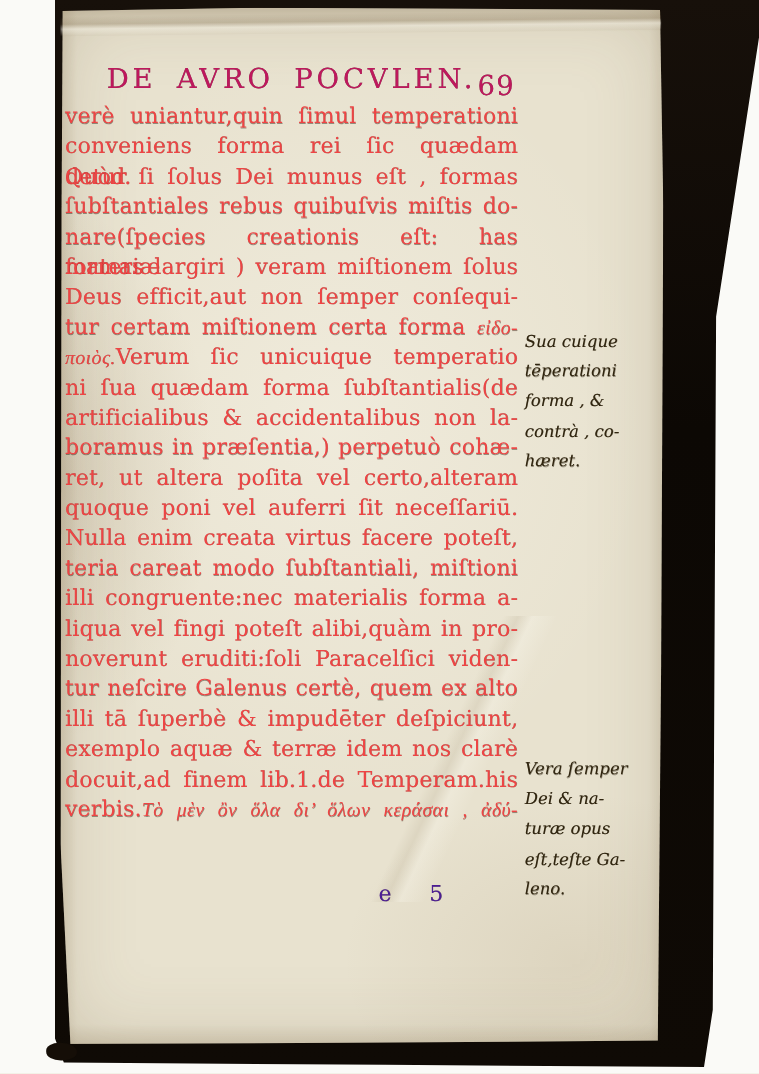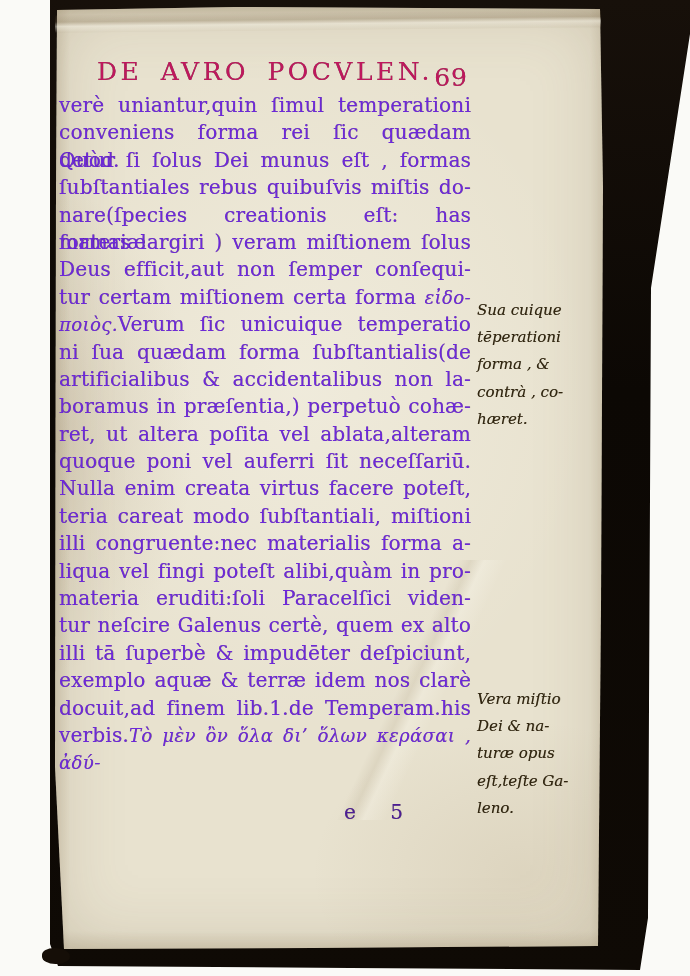--- a/index.html
+++ b/index.html
@@ -52,26 +52,26 @@
     color:#be185d; text-shadow:0 0 0.5px rgba(35,26,14,0.6);
   }
   .rh-title {
     position:absolute; left:50%; transform:translateX(-50%);
     font-size:25px; letter-spacing:3.5px; word-spacing:7px; white-space:nowrap;
   }
   .rh-num { position:absolute; right:2px; top:6px; font-size:25px; letter-spacing:1px; }
   
   .body-lines { position:absolute; left:59px; top:92px; width:412px; }
   .tl {
-    height:27.4px; line-height:27.4px; font-size:20px; color:#6d28d9;
+    height:27.4px; line-height:27.4px; font-size:20px; color:#ef4444;
     text-align:justify; text-align-last:justify;
     text-shadow:0.3px 0.3px 0.5px rgba(40,30,15,0.45);
     letter-spacing:0.2px;
   }
-  .gk { font-style:italic; font-size:18px; letter-spacing:0.4px; }
+  .gk { font-style:italic; font-size:18px; letter-spacing:0.4px;font-family:Liberation Serif, serif; }
   
   .note {
     position:absolute; left:477px; width:108px;
     font-style:italic; font-size:15px; line-height:27.2px; color:#30250f;
     text-shadow:0.3px 0.3px 0.4px rgba(40,30,15,0.45);
   }
   .note-1 { top:297px; }
   .note-2 { top:686px; }
   .nl { white-space:nowrap; }
   
@@ -99,44 +99,44 @@
   <div class="tl">Quòd ſi ſolus Dei munus eſt , formas</div>
   <div class="tl">ſubſtantiales rebus quibuſvis miſtis do-</div>
   <div class="tl">nare(ſpecies creationis eſt: has materiæ</div>
   <div class="tl">formas largiri ) veram miſtionem ſolus</div>
   <div class="tl">Deus efficit,aut non ſemper conſequi-</div>
   <div class="tl"><span>tur certam miſtionem certa forma </span><span class="gk">εἰδο-</span></div>
   <div class="tl"><span class="gk">ποιὸς.</span><span>Verum ſic unicuique temperatio</span></div>
   <div class="tl">ni ſua quædam forma ſubſtantialis(de</div>
   <div class="tl">artificialibus &amp; accidentalibus non la-</div>
   <div class="tl">boramus in præſentia,) perpetuò cohæ-</div>
-  <div class="tl">ret, ut altera poſita vel ablata,alteram</div>
+  <div class="tl">ret, ut altera poſita vel certo,alteram</div>
   <div class="tl">quoque poni vel auferri ſit neceſſariū.</div>
   <div class="tl">Nulla enim creata virtus facere poteſt,</div>
   <div class="tl">teria careat modo ſubſtantiali, miſtioni</div>
   <div class="tl">illi congruente:nec materialis forma a-</div>
   <div class="tl">liqua vel fingi poteſt alibi,quàm in pro-</div>
-  <div class="tl">materia eruditi:ſoli Paracelſici viden-</div>
+  <div class="tl">noverunt eruditi:ſoli Paracelſici viden-</div>
   <div class="tl">tur neſcire Galenus certè, quem ex alto</div>
   <div class="tl">illi tā ſuperbè &amp; impudēter deſpiciunt,</div>
   <div class="tl">exemplo aquæ &amp; terræ idem nos clarè</div>
   <div class="tl">docuit,ad finem lib.1.de Temperam.his</div>
   <div class="tl"><span>verbis.</span><span class="gk">Τὸ μὲν ὂν ὅλα δι’ ὅλων κεράσαι , ἀδύ-</span></div>
 </div>
 
 <div class="note note-1">
   <div class="nl">Sua cuique</div>
   <div class="nl">tēperationi</div>
   <div class="nl">forma , &amp;</div>
   <div class="nl">contrà , co-</div>
   <div class="nl">hæret.</div>
 </div>
 
 <div class="note note-2">
-  <div class="nl">Vera miſtio</div>
+  <div class="nl">Vera ſemper</div>
   <div class="nl">Dei &amp; na-</div>
   <div class="nl">turæ opus</div>
   <div class="nl">eſt,teſte Ga-</div>
   <div class="nl">leno.</div>
 </div>
 
 <div class="sig">e 5</div>
 
 <div class="corner-blob"></div>
 

